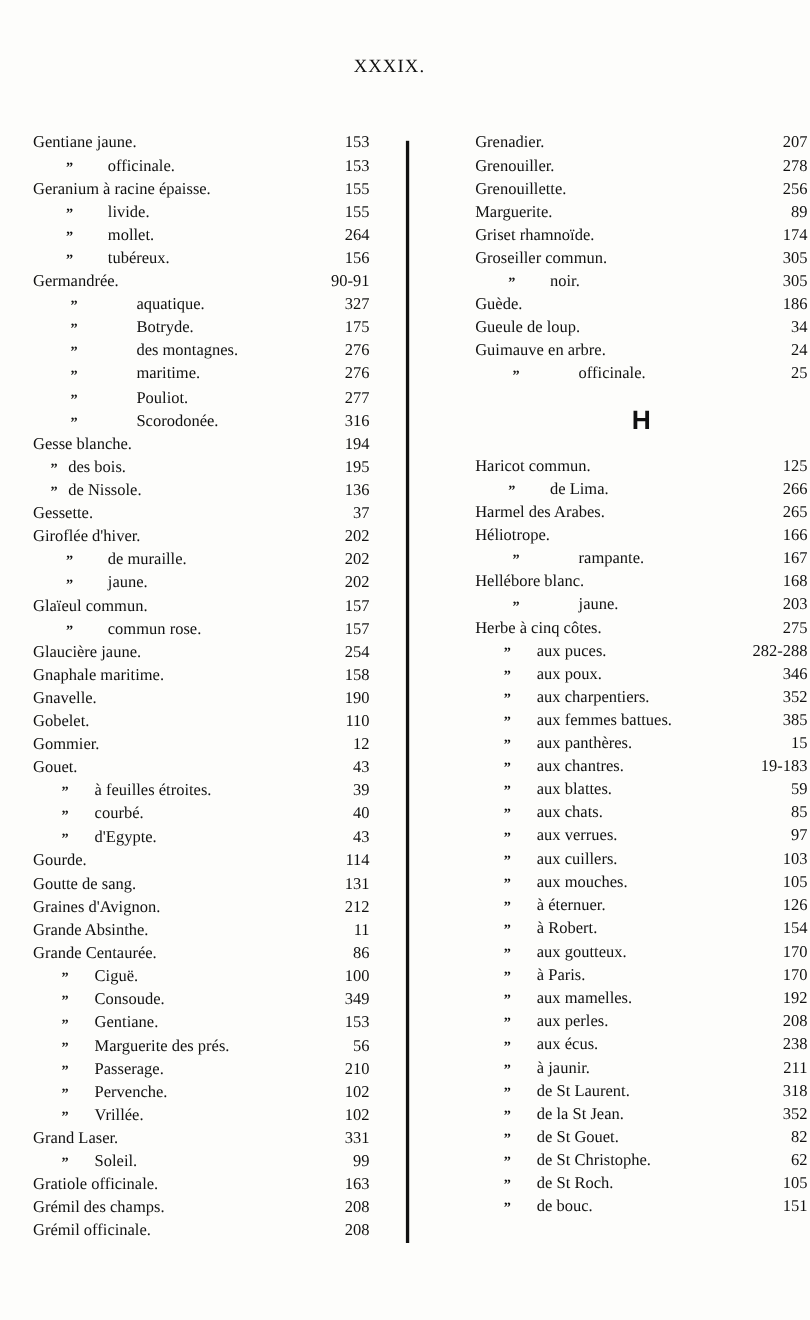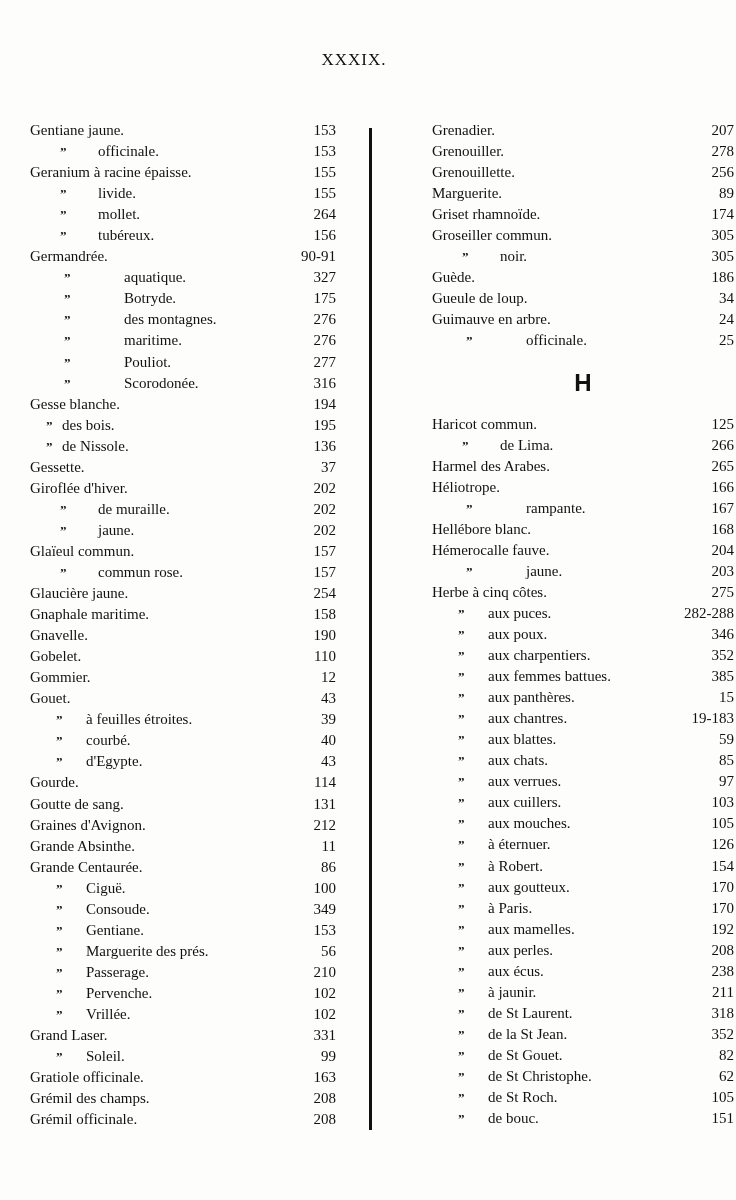--- a/index.html
+++ b/index.html
@@ -343,24 +343,20 @@
       </div>
       <div class="row sub2">
         <span class="ditto">”</span>
         <span class="name">rampante.</span>
         <span class="page">167</span>
       </div>
       <div class="row">
         <span class="name">Hellébore blanc.</span>
         <span class="page">168</span>
       </div>
-      <div class="row">
-        <span class="name">Hémerocalle fauve.</span>
-        <span class="page">204</span>
-      </div>
       <div class="row sub2">
         <span class="ditto">”</span>
         <span class="name">jaune.</span>
         <span class="page">203</span>
       </div>
       <div class="row">
         <span class="name">Herbe à cinq côtes.</span>
         <span class="page">275</span>
       </div>
       <div class="row sub4">

